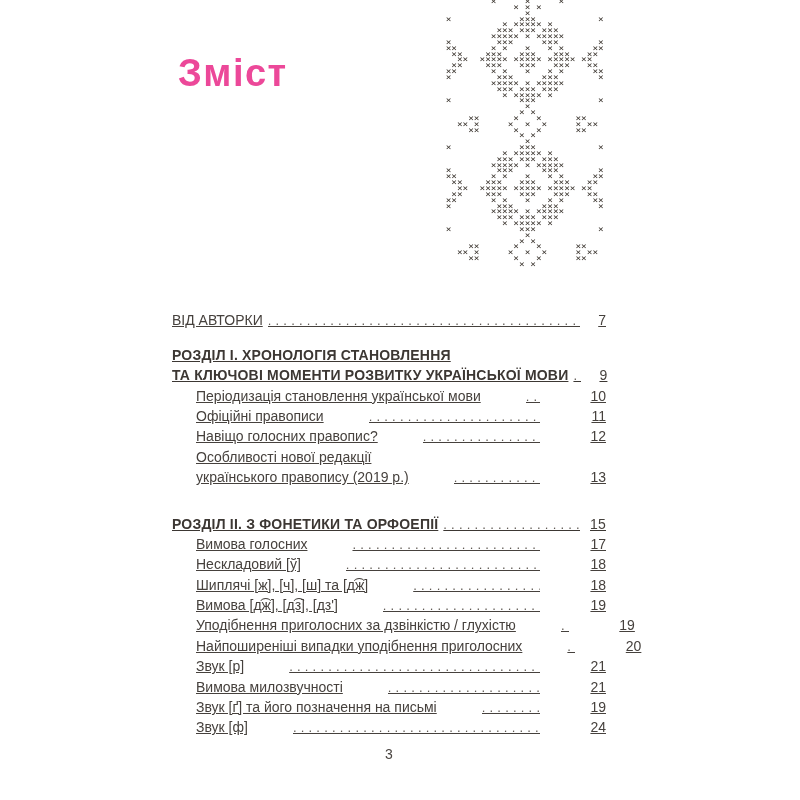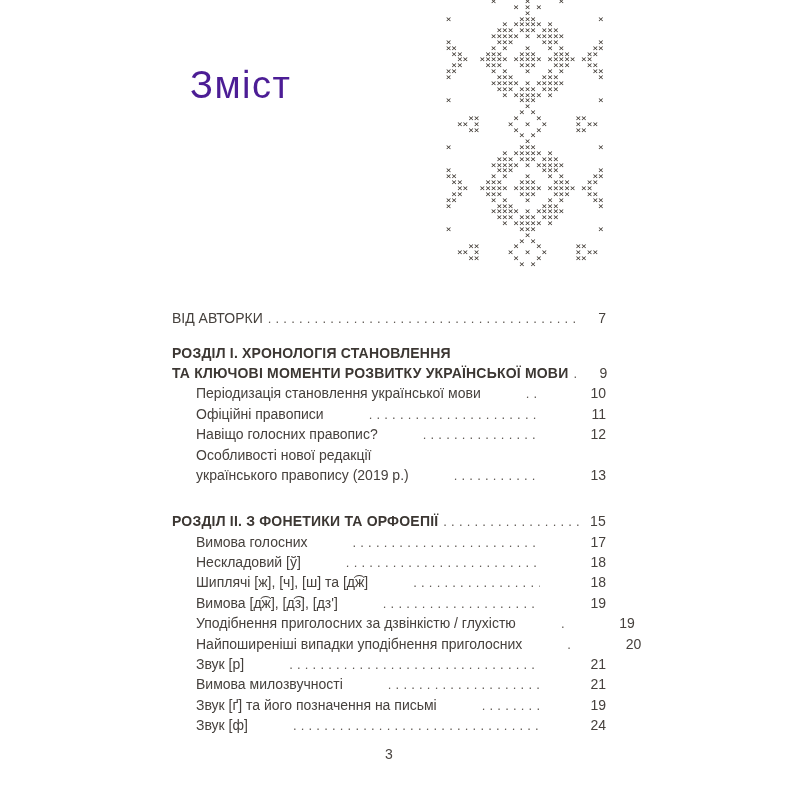--- a/index.html
+++ b/index.html
@@ -4,38 +4,38 @@
 <style>
   html,body{margin:0;padding:0;}
   body{
     width:800px;height:800px;background:#ffffff;position:relative;overflow:hidden;
     font-family:"Liberation Sans",sans-serif;
   }
   .page{position:absolute;inset:0;background:#ffffff;}
 
   
   .title{
-    position:absolute;left:174px;top:48px;margin:16px;
-    font-size:38px;font-weight:400;letter-spacing:1.5px;color:#4c1d95;
+    position:absolute;left:174px;top:48px;margin:4px;
+    font-size:38px;font-weight:700;letter-spacing:1.5px;color:#ec4899;
   }
 
   
   .embroidery{
     position:absolute;left:440px;top:-2px;margin:0;
     font-family:"DejaVu Sans Mono",monospace;
     font-size:9.4px;line-height:5.85px;letter-spacing:0;
     color:#38322c;user-select:none;
   }
 
   
   .toc{
     position:absolute;left:172px;top:308px;width:434px;
     font-size:14px;color:#46413d;
   }
-  .row{display:flex;align-items:center;height:20.4px;}
+  .row{display:flex;align-items:flex-end;height:20.4px;text-decoration:underline;}
   .row.chapter{font-weight:700;color:#3c3733;letter-spacing:0.2px;}
   .row.sub{padding-left:24px;gap:40px;}
   .row.intro + .row.chapter{margin-top:14px;}
   .row.sub + .row.chapter{margin-top:26px;}
   .label{white-space:nowrap;}
   .leader{
     flex:1 1 auto;min-width:8px;overflow:hidden;white-space:nowrap;
     margin:0 6px 0 5px;color:#615b55;font-weight:400;
   }
   .leader::after{

